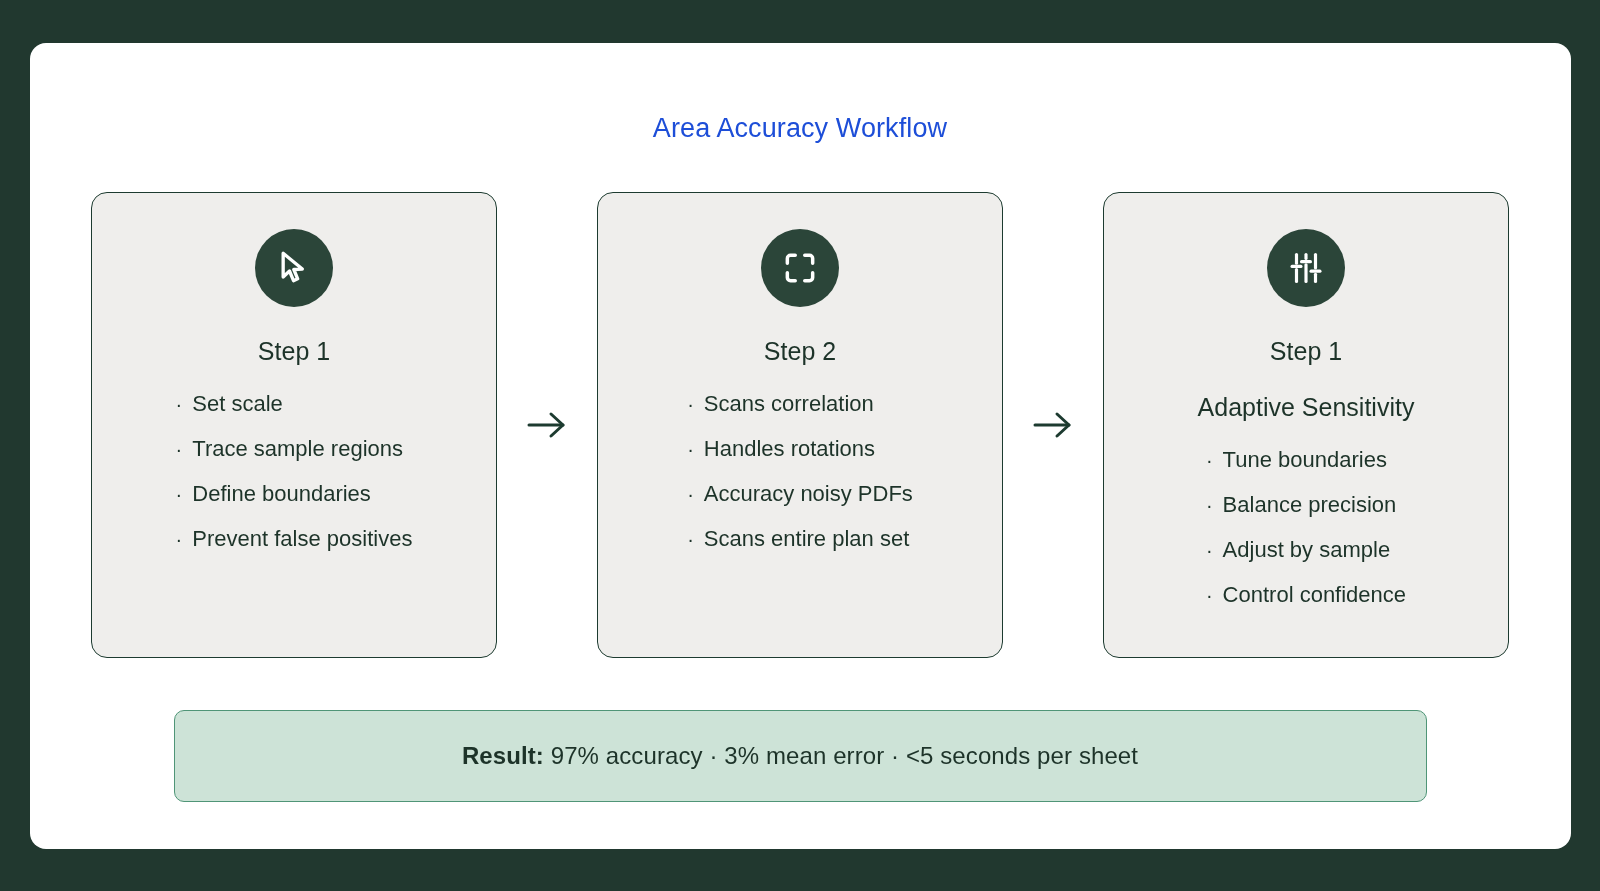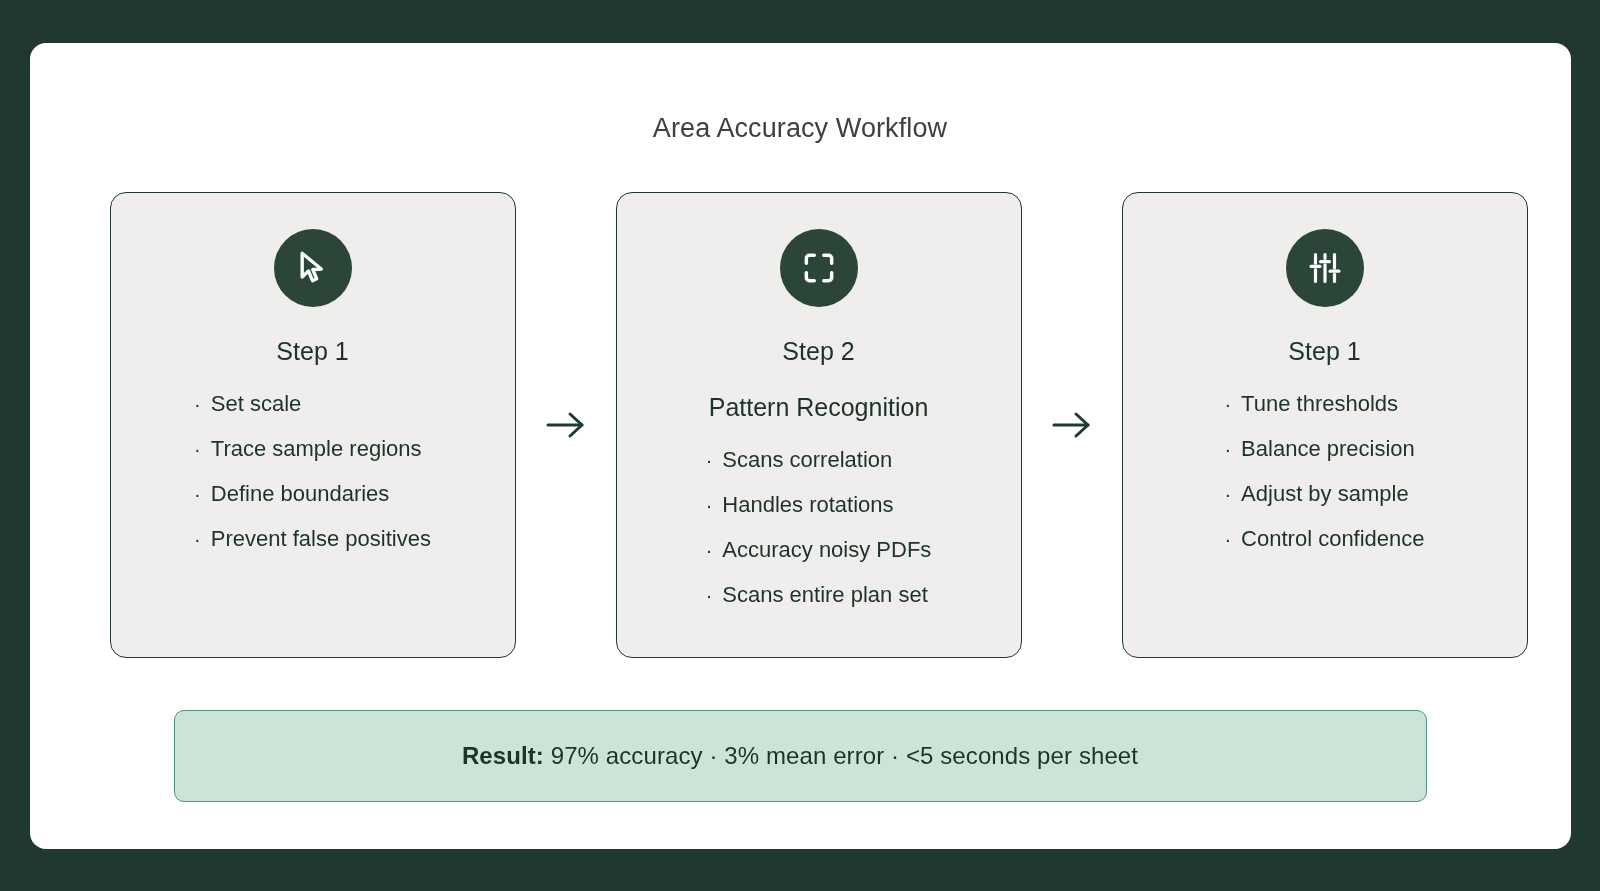--- a/index.html
+++ b/index.html
@@ -27,29 +27,29 @@
     border-radius: 16px;
     padding: 52px 48px 40px 48px;
     display: flex;
     flex-direction: column;
   }
 
   .panel-title {
     text-align: center;
     font-size: 27px;
     font-weight: 400;
-    color: #404040;
+    color: #1d4ed8;
     letter-spacing: 0.1px;
     margin-top: 18px;
   }
 
   .flow {
     display: flex;
     align-items: stretch;
-    justify-content: space-between;
+    justify-content: center;
     margin-top: 48px;
     padding: 0 32px;
   }
 
   .card {
     flex: 0 0 auto;
     width: 406px;
     height: 466px;
     background: #efeeec;
     border: 1.6px solid #1d3b30;
@@ -190,21 +190,20 @@
     <div class="card">
       <div class="icon-circle">
         <svg width="38" height="38" viewBox="0 0 24 24" fill="none" stroke="#ffffff" stroke-width="2.2" stroke-linecap="round" stroke-linejoin="round">
           <path d="M4 9 V6 A2 2 0 0 1 6 4 H9"></path>
           <path d="M15 4 H18 A2 2 0 0 1 20 6 V9"></path>
           <path d="M20 15 V18 A2 2 0 0 1 18 20 H15"></path>
           <path d="M9 20 H6 A2 2 0 0 1 4 18 V15"></path>
         </svg>
       </div>
       <div class="step-label">Step 2</div>
-      <div class="step-title">Pattern Recognition</div>
       <ul class="bullets">
         <li>
             <span class="dot">·</span>
             <span>Scans correlation</span>
           </li>
         <li>
             <span class="dot">·</span>
             <span>Handles rotations</span>
           </li>
         <li>
@@ -233,24 +232,25 @@
           <line x1="3.2" y1="11" x2="8.8" y2="11"></line>
           <line x1="12" y1="3.5" x2="12" y2="6"></line>
           <line x1="12" y1="10" x2="12" y2="20.5"></line>
           <line x1="9.2" y1="8" x2="14.8" y2="8"></line>
           <line x1="18" y1="3.5" x2="18" y2="12"></line>
           <line x1="18" y1="16" x2="18" y2="20.5"></line>
           <line x1="15.2" y1="14" x2="20.8" y2="14"></line>
         </svg>
       </div>
       <div class="step-label">Step 1</div>
+      <div class="step-title">Adaptive Sensitivity</div>
       <ul class="bullets">
         <li>
             <span class="dot">·</span>
-            <span>Tune thresholds</span>
+            <span>Tune boundaries</span>
           </li>
         <li>
             <span class="dot">·</span>
             <span>Balance precision</span>
           </li>
         <li>
             <span class="dot">·</span>
             <span>Adjust by sample</span>
           </li>
         <li>

